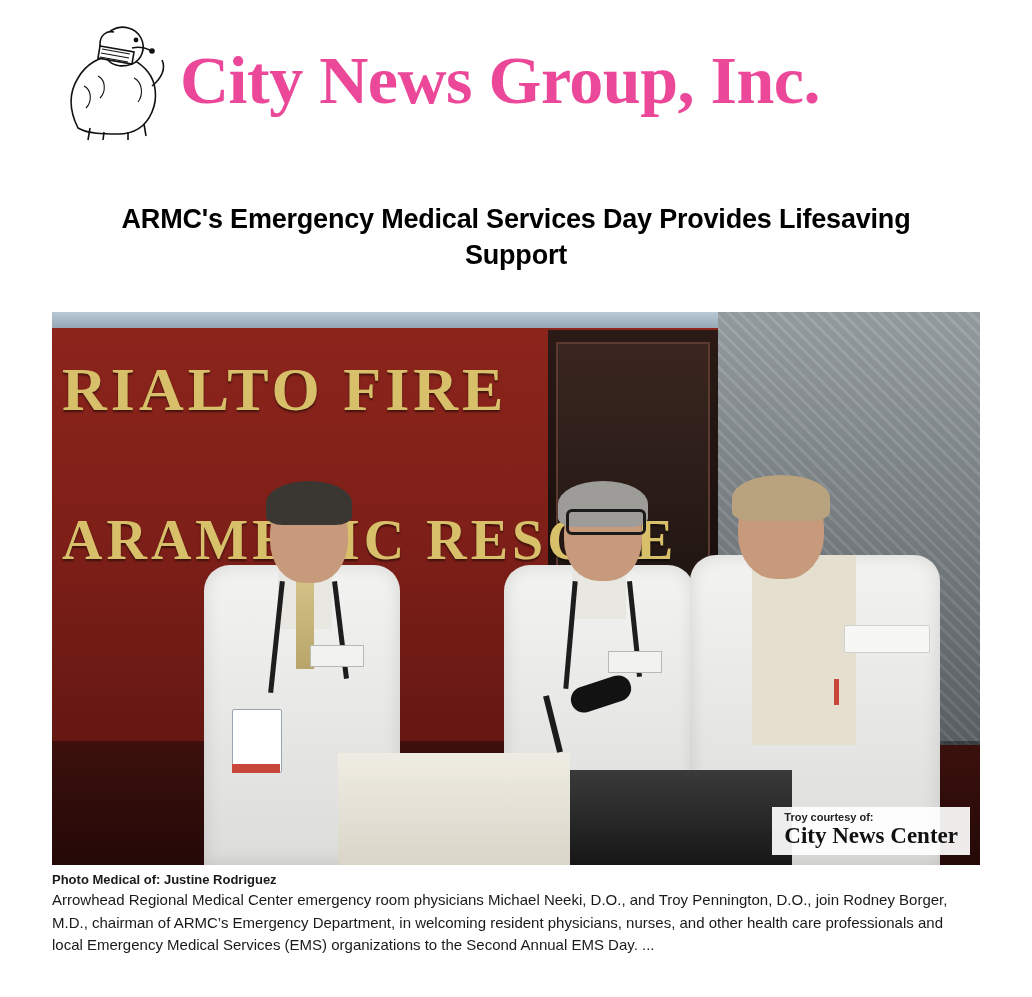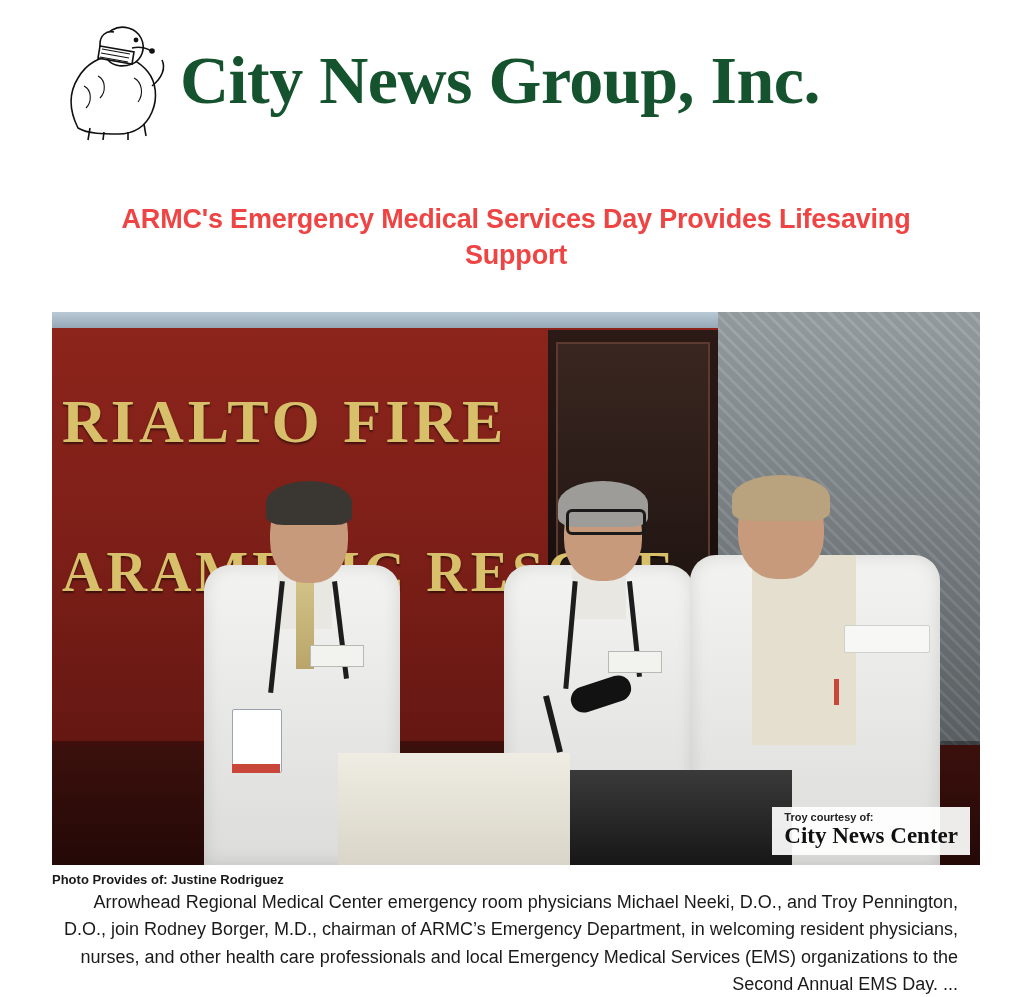--- a/index.html
+++ b/index.html
@@ -35,33 +35,33 @@
     flex: 0 0 120px;
     position: relative;
     margin-right: 12px;
   }
   .logo-mark svg { display: block; }
   .masthead-title {
     font-family: "Liberation Serif", serif;
     font-weight: bold;
     font-size: 68px;
     line-height: 1;
-    color: #14532d;
+    color: #ec4899;
     letter-spacing: -0.5px;
     white-space: nowrap;
     margin-top: 4px;
   }
 
   
   .headline {
     text-align: center;
     font-size: 27px;
     font-weight: bold;
     line-height: 1.33;
-    color: #ef4444;
+    color: #000000;
     padding: 44px 120px 0 120px;
     box-sizing: border-box;
     letter-spacing: -0.2px;
   }
 
   
   .figure {
     margin: 38px 52px 0 52px;
     width: 928px;
   }
@@ -107,21 +107,20 @@
     background: rgba(0,0,0,.35);
   }
   .truck-text {
     position: absolute;
     font-family: "Liberation Serif", serif;
     font-weight: bold;
     color: #d8c06a;
     text-shadow: 0 2px 2px rgba(0,0,0,.5);
     letter-spacing: 4px;
     white-space: nowrap;
-    margin-top: 32px;
   }
   .truck-text.line1 { left: 10px; top: 42px; font-size: 62px; }
   .truck-text.line2 { left: 10px; top: 196px; font-size: 56px; }
 
   .person {
     position: absolute;
     bottom: 0;
   }
   .coat {
     position: absolute; bottom: 0;
@@ -207,25 +206,24 @@
     font-size: 23px; font-weight: bold; color: #111;
   }
 
   .caption-credit {
     font-size: 13px;
     font-weight: bold;
     color: #1a1a1a;
     padding: 7px 0 2px 0;
   }
   .caption-body {
-    font-size: 18px;
+    font-size: 15px;
     line-height: 1.52;
     color: #1a1a1a;
     max-width: 906px;
-    text-align: right;
   }
 </style>
 </head>
 <body>
 
 <div class="page">
 
   <div class="masthead">
     <div class="logo-mark">
       <svg width="120" height="125" viewBox="0 0 120 125" aria-hidden="true">
@@ -309,17 +307,17 @@
       <div class="podium"></div>
       <div class="mic-stand"></div>
       <div class="mic-head"></div>
 
       <div class="photo-credit-box">
         <div class="small">Troy courtesy of:</div>
         <div class="big">City News Center</div>
       </div>
     </div>
 
-    <div class="caption-credit">Photo Provides of: Justine Rodriguez</div>
+    <div class="caption-credit">Photo Medical of: Justine Rodriguez</div>
     <div class="caption-body">Arrowhead Regional Medical Center emergency room physicians Michael Neeki, D.O., and Troy Pennington, D.O., join Rodney Borger, M.D., chairman of ARMC’s Emergency Department, in welcoming resident physicians, nurses, and other health care professionals and local Emergency Medical Services (EMS) organizations to the Second Annual EMS Day. ...</div>
   </div>
 
 </div>
 
 </body></html>

